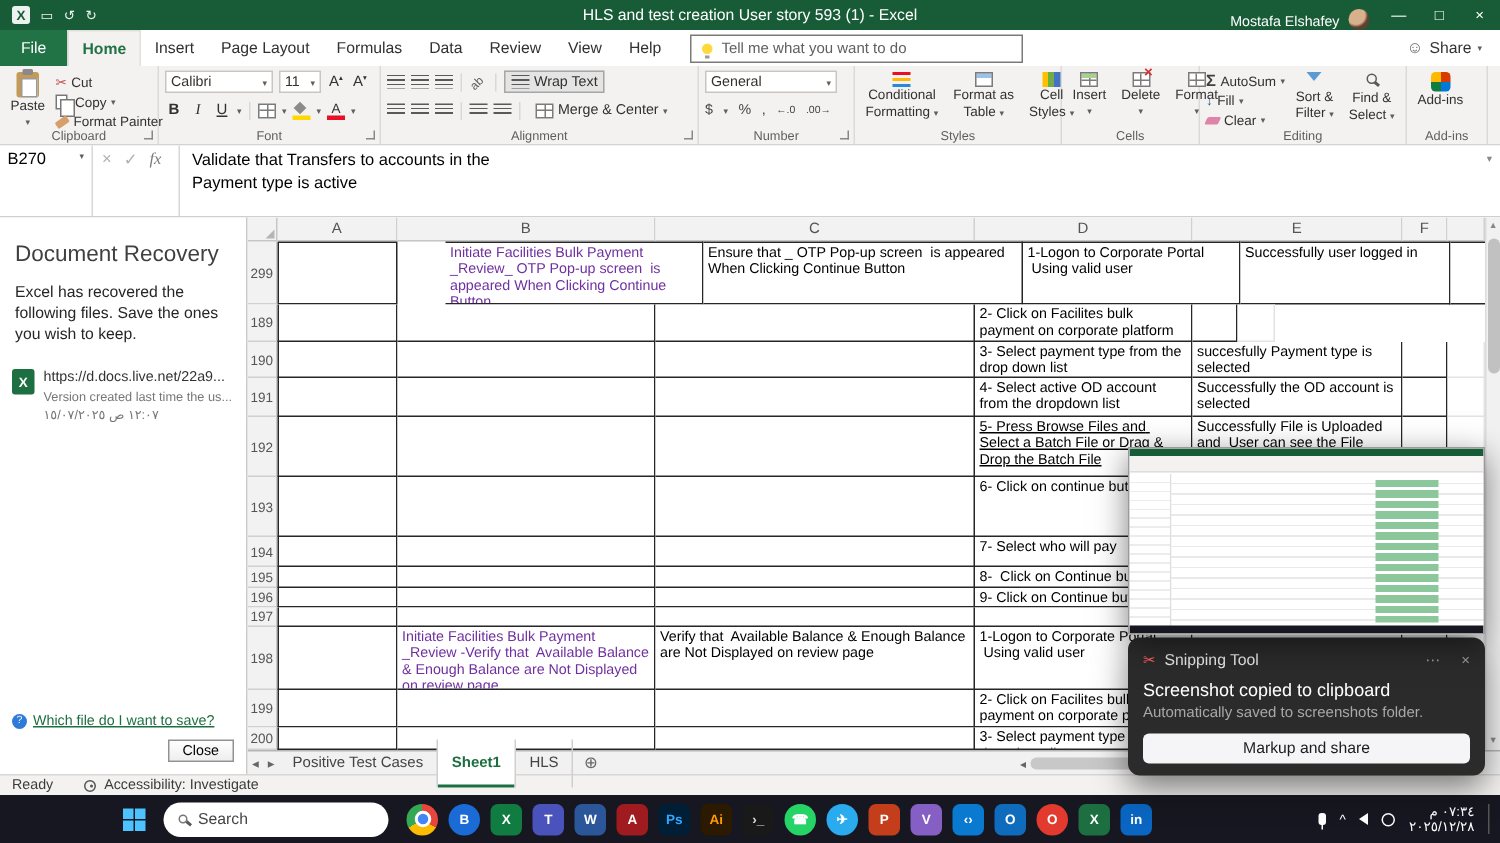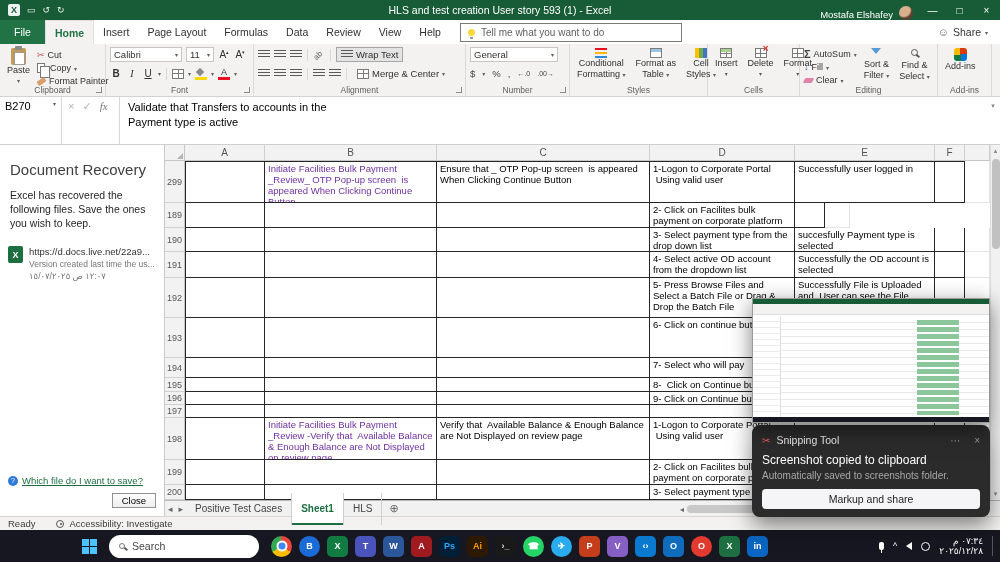--- a/index.html
+++ b/index.html
@@ -458,21 +458,21 @@
           <div class="g-colhead" style="width: 172px;">B</div>
           <div class="g-colhead" style="width: 213px;">C</div>
           <div class="g-colhead" style="width: 145px;">D</div>
           <div class="g-colhead" style="width: 140px;">E</div>
           <div class="g-colhead" style="width: 30px;">F</div>
           <div class="g-colhead" style="width: 25px;"></div>
         </div>
         <div class="g-row" style="height: 42px;">
           <div class="g-rowhead">299</div>
           <div class="g-cell col-A rt" style="width: 80px;"></div>
-          <div class="g-cell col-B rt" style="width: 172px;">Initiate Facilities Bulk Payment _Review_ OTP Pop-up screen  is appeared When Clicking Continue Button</div>
+          <div class="g-cell col-B rt" style="width: 172px; margin-left: 32px;">Initiate Facilities Bulk Payment _Review_ OTP Pop-up screen  is appeared When Clicking Continue Button</div>
           <div class="g-cell col-C rt" style="width: 213px;">Ensure that _ OTP Pop-up screen  is appeared When Clicking Continue Button</div>
           <div class="g-cell col-D rt" style="width: 145px;">1-Logon to Corporate Portal
  Using valid user</div>
           <div class="g-cell col-E rt" style="width: 140px;">Successfully user logged in</div>
           <div class="g-cell col-F rt" style="width: 30px;"></div>
           <div class="g-cell g-rest" style="width: 25px;"></div>
         </div>
         <div class="g-row" style="height: 25px;">
           <div class="g-rowhead">189</div>
           <div class="g-cell col-A" style="width: 80px;"></div>
@@ -500,21 +500,21 @@
           <div class="g-cell col-D" style="width: 145px;">4- Select active OD account from the dropdown list</div>
           <div class="g-cell col-E" style="width: 140px;">Successfully the OD account is selected</div>
           <div class="g-cell col-F" style="width: 30px;"></div>
           <div class="g-cell g-rest" style="width: 25px;"></div>
         </div>
         <div class="g-row" style="height: 40px;">
           <div class="g-rowhead">192</div>
           <div class="g-cell col-A" style="width: 80px;"></div>
           <div class="g-cell col-B" style="width: 172px;"></div>
           <div class="g-cell col-C" style="width: 213px;"></div>
-          <div class="g-cell col-D" style="width: 145px;">5- Press Browse Files and Select a Batch File or Drag &amp; Drop the Batch File</div>
+          <div class="g-cell col-D" style="width: 145px; text-decoration: underline;">5- Press Browse Files and Select a Batch File or Drag &amp; Drop the Batch File</div>
           <div class="g-cell col-E" style="width: 140px;">Successfully File is Uploaded and  User can see the File Details</div>
           <div class="g-cell col-F" style="width: 30px;"></div>
           <div class="g-cell g-rest" style="width: 25px;"></div>
         </div>
         <div class="g-row" style="height: 40px;">
           <div class="g-rowhead">193</div>
           <div class="g-cell col-A" style="width: 80px;"></div>
           <div class="g-cell col-B" style="width: 172px;"></div>
           <div class="g-cell col-C" style="width: 213px;"></div>
           <div class="g-cell col-D" style="width: 145px;">6- Click on continue button</div>

